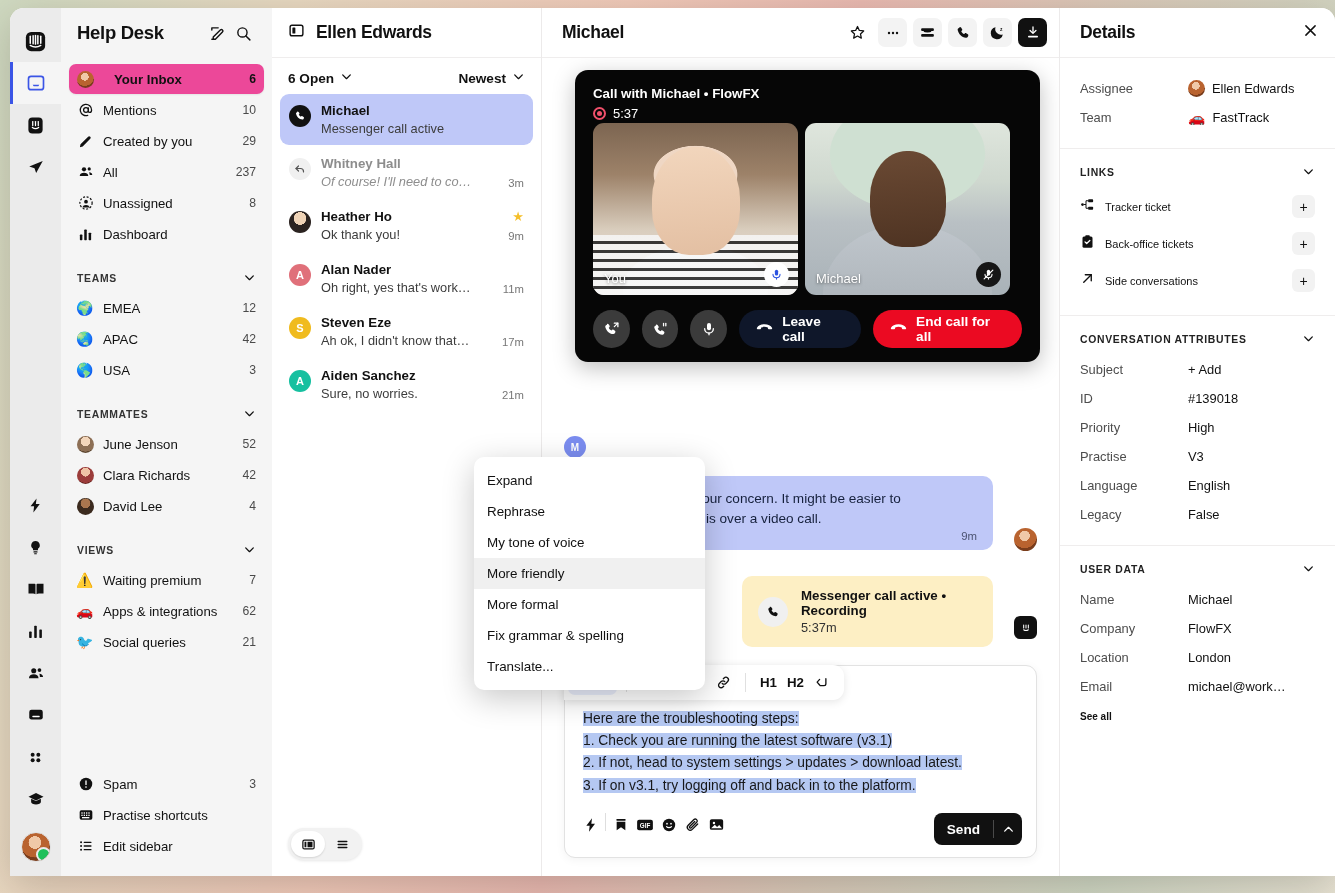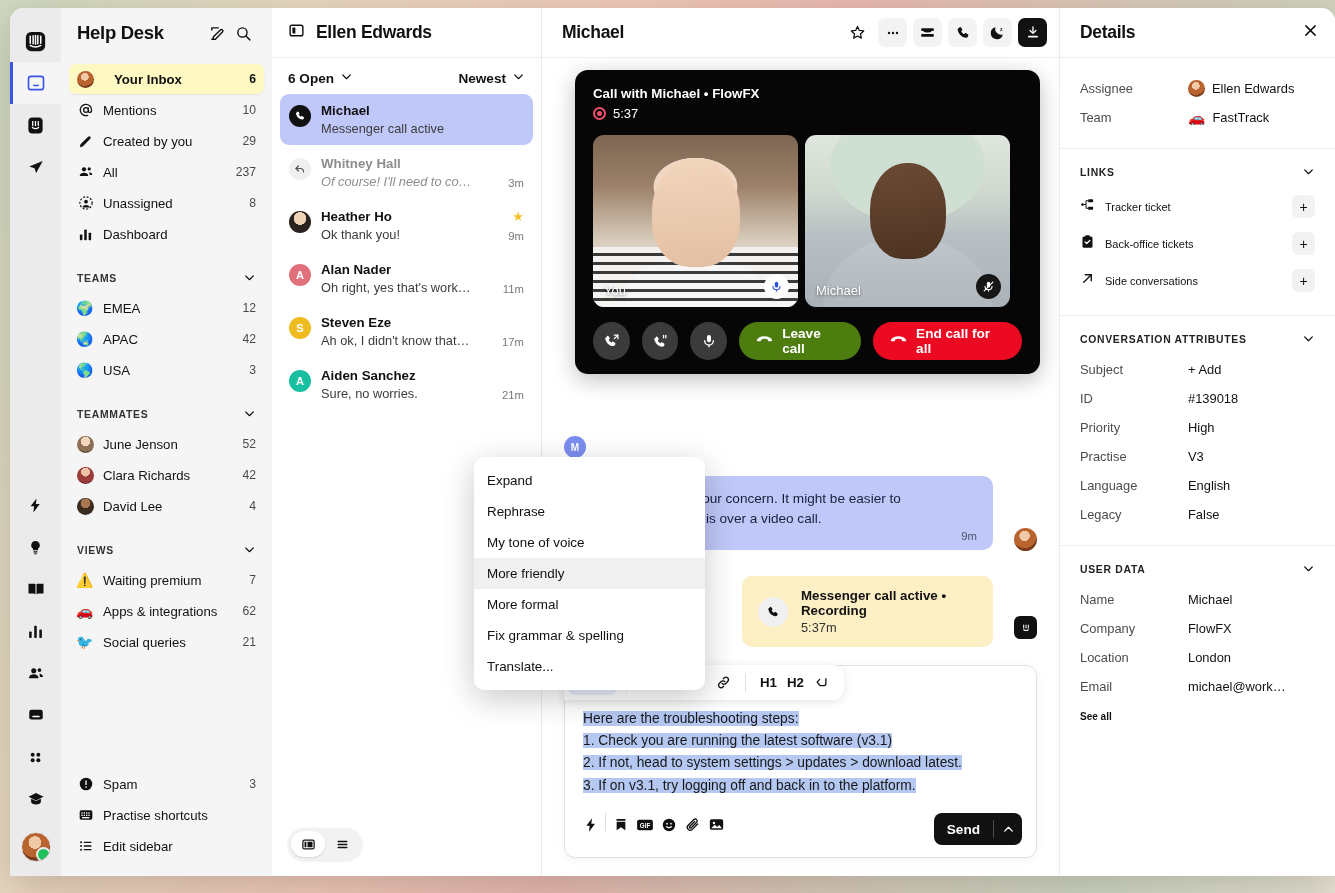--- a/index.html
+++ b/index.html
@@ -51,21 +51,21 @@
     display:flex; flex-direction:column; padding:0 8px;
   }
   .sb-header { display:flex; align-items:center; height:50px; padding:0 8px; }
   .sb-title { font-size:18.5px; font-weight:700; color:#111; letter-spacing:-.3px; flex:1; }
   .sb-hicon { width:26px; height:26px; display:flex; align-items:center; justify-content:center; color:#111; }
   .sb-list { margin-top:6px; }
   .sb-item {
     display:flex; align-items:center; height:30px; padding:0 8px; border-radius:7px;
     font-size:13.2px; color:#111; gap:9px; margin-bottom:1px;
   }
-  .sb-item.sel { background:#fef9c3; font-weight:700; box-shadow:0 1px 2px rgba(0,0,0,.07);gap:20px; }
+  .sb-item.sel { background:#ec4899; font-weight:700; box-shadow:0 1px 2px rgba(0,0,0,.07);gap:20px; }
   .sb-item .lbl { flex:1; white-space:nowrap; overflow:hidden; text-overflow:ellipsis; }
   .sb-item .cnt { font-size:12.2px; color:#4a4a4a; }
   .sb-item.sel .cnt { color:#111; font-weight:700; }
   .sb-ico { width:17px; height:17px; display:flex; align-items:center; justify-content:center; flex:0 0 17px; }
   .sb-ico svg { display:block; }
   .emoji { font-size:14px; line-height:1; }
   .ava-s { width:17px; height:17px; border-radius:50%; flex:0 0 17px; }
   .sb-section {
     display:flex; align-items:center; height:30px; padding:0 8px; margin-top:13px;
     font-size:10.4px; font-weight:700; letter-spacing:.7px; color:#333;
@@ -126,21 +126,21 @@
   .callpanel {
     position:absolute; left:33px; top:12px; width:465px; background:#060606;
     border-radius:13px; padding:16px 18px 14px; color:#fff; z-index:6;
     box-shadow:0 6px 22px rgba(0,0,0,.25);
   }
   .cp-title { font-size:13.3px; font-weight:700; }
   .cp-rec { display:flex; align-items:center; gap:7px; margin-top:5px; font-size:13px; }
   .cp-dot { width:13px; height:13px; border-radius:50%; border:2.2px solid #f0506b;
             display:flex; align-items:center; justify-content:center; }
   .cp-dot i { width:5px; height:5px; border-radius:50%; background:#f0506b; display:block; }
-  .cp-tiles { display:flex; gap:7px; margin-top:14px; }
+  .cp-tiles { display:flex; gap:7px; margin-top:2px; }
   .tile { width:205px; height:172px; border-radius:11px; position:relative; overflow:hidden; }
   .tile .nm { position:absolute; left:11px; bottom:9px; font-size:13px; color:#fff;
               text-shadow:0 1px 3px rgba(0,0,0,.5); }
   .tile .mic { position:absolute; right:9px; bottom:8px; width:25px; height:25px; border-radius:50%;
                display:flex; align-items:center; justify-content:center; }
   .mic.on { background:#fff; color:#2b52e0; }
   .mic.off { background:#161616; color:#fff; }
   .t1 { background:
         radial-gradient(ellipse 90px 62px at 50% 30%, #efd7c4 0 46%, transparent 47%),
         radial-gradient(ellipse 120px 70px at 50% 96%, #f4f4f4 0 60%, transparent 61%),
@@ -158,21 +158,21 @@
         -webkit-mask-image:radial-gradient(ellipse 120px 100px at 50% 100%, #000 70%, transparent 71%);
         mask-image:radial-gradient(ellipse 120px 100px at 50% 100%, #000 70%, transparent 71%); }
   .t2::after{ content:""; position:absolute; left:50%; top:16%; width:76px; height:96px;
         transform:translateX(-50%); border-radius:48% 48% 42% 42%;
         background:linear-gradient(175deg,#6b4a34,#4e3322); }
   .cp-controls { display:flex; align-items:center; gap:12px; margin-top:15px; }
   .rbtn { width:38px; height:38px; border-radius:50%; background:#3b3b3b; color:#fff;
           display:flex; align-items:center; justify-content:center; }
   .pill { height:38px; border-radius:20px; display:flex; align-items:center; gap:9px;
           padding:0 17px; font-size:13.6px; font-weight:700; color:#fff; }
-  .pill.grey { background:#4d7c0f; }
+  .pill.grey { background:#0f172a; }
   .pill.red { background:#eb0a22; }
 
   
   .msgs { position:absolute; left:22px; right:22px; top:18px; bottom:0; }
   .small-ava-msg { position:absolute; left:0; top:360px; width:22px; height:22px; border-radius:50%;
                    background:#7b8df0; color:#fff; font-size:10px; font-weight:700;
                    display:flex; align-items:center; justify-content:center; z-index:1; }
   .bub-out { position:absolute; left:36px; right:44px; top:400px;
              background:#bfc8f8; border-radius:10px; padding:13px 16px 8px; }
   .bub-out .txt { font-size:13.6px; color:#16213d; line-height:1.45; }

